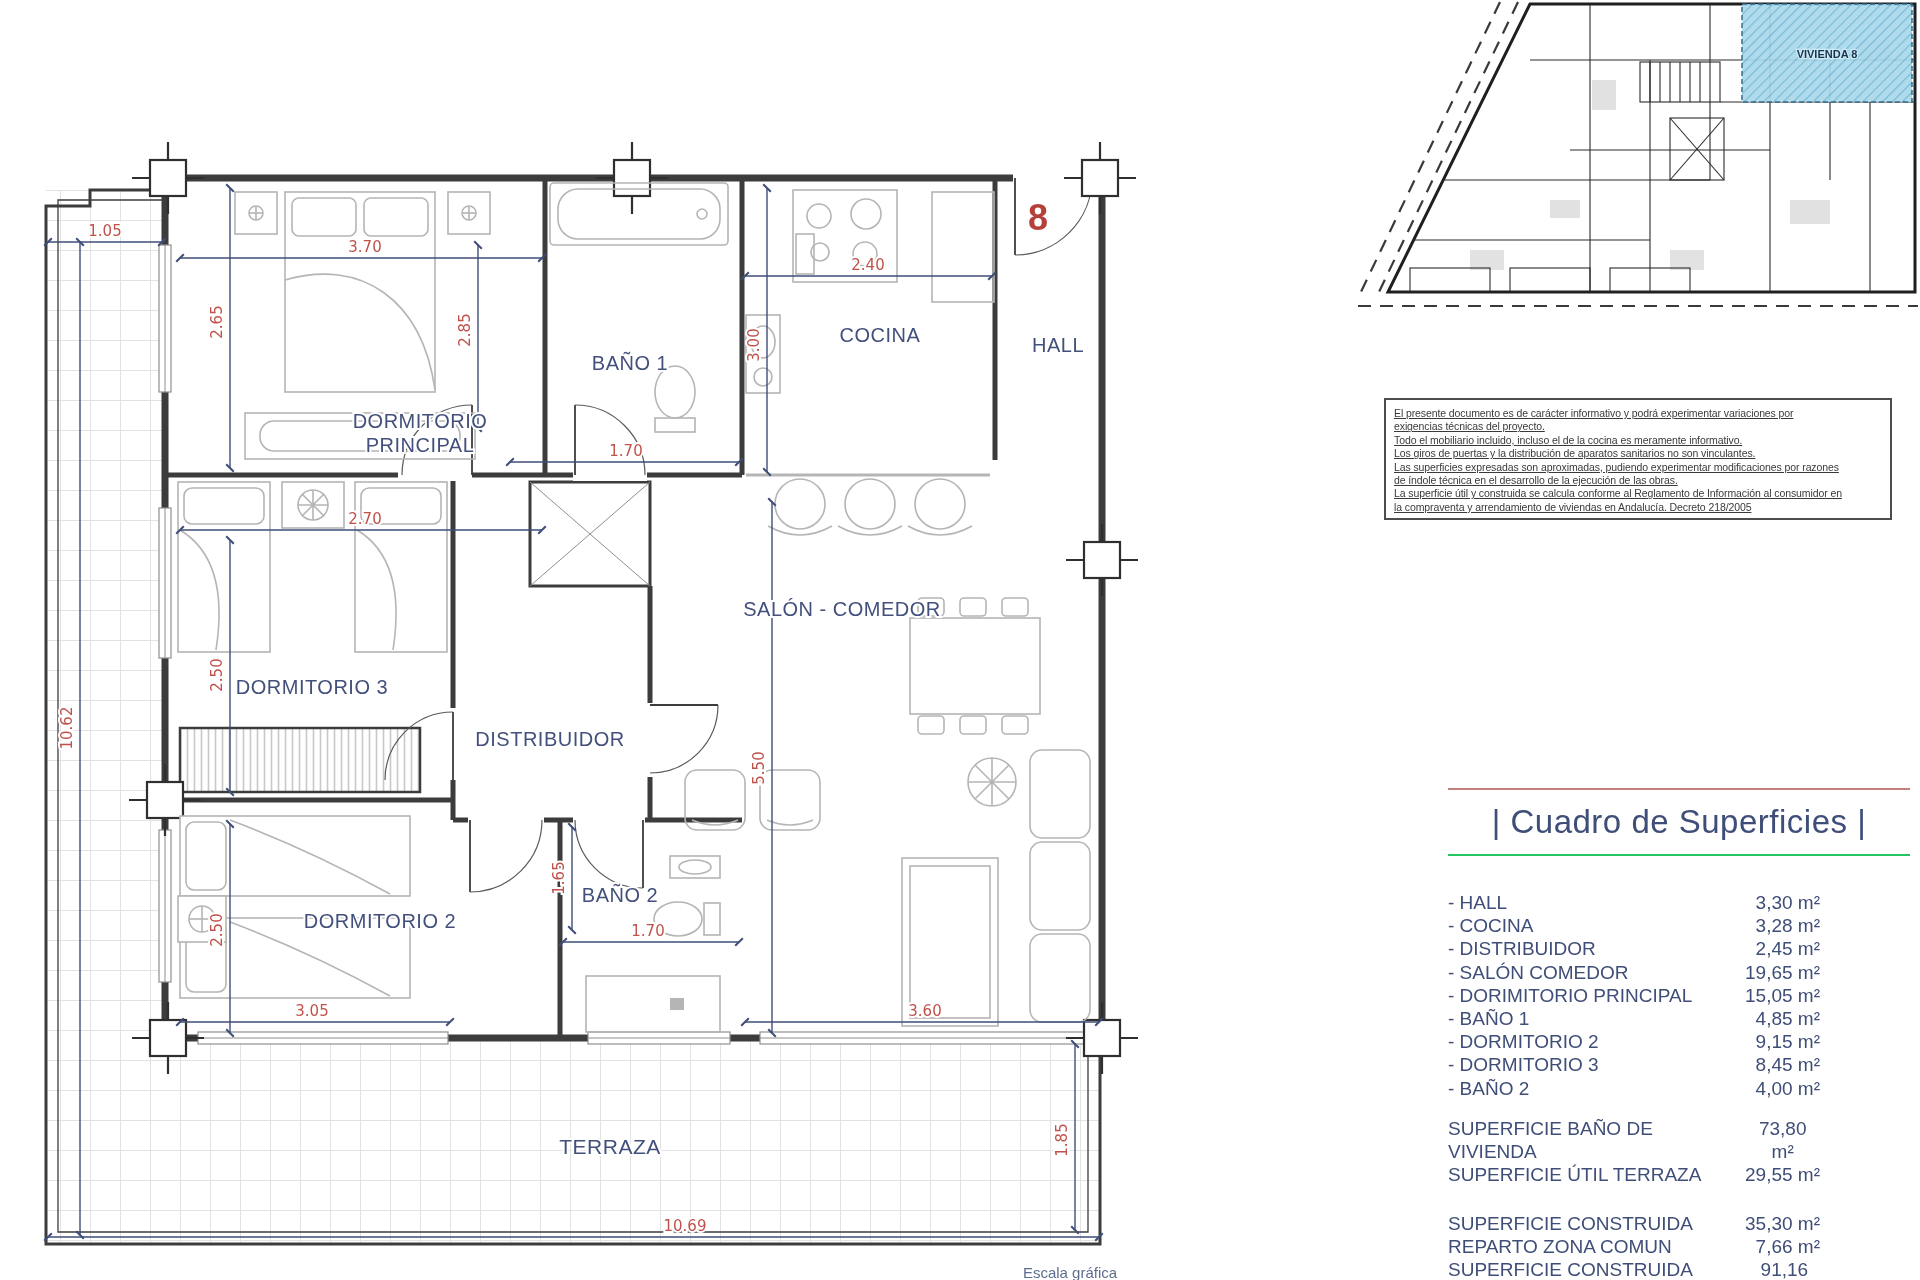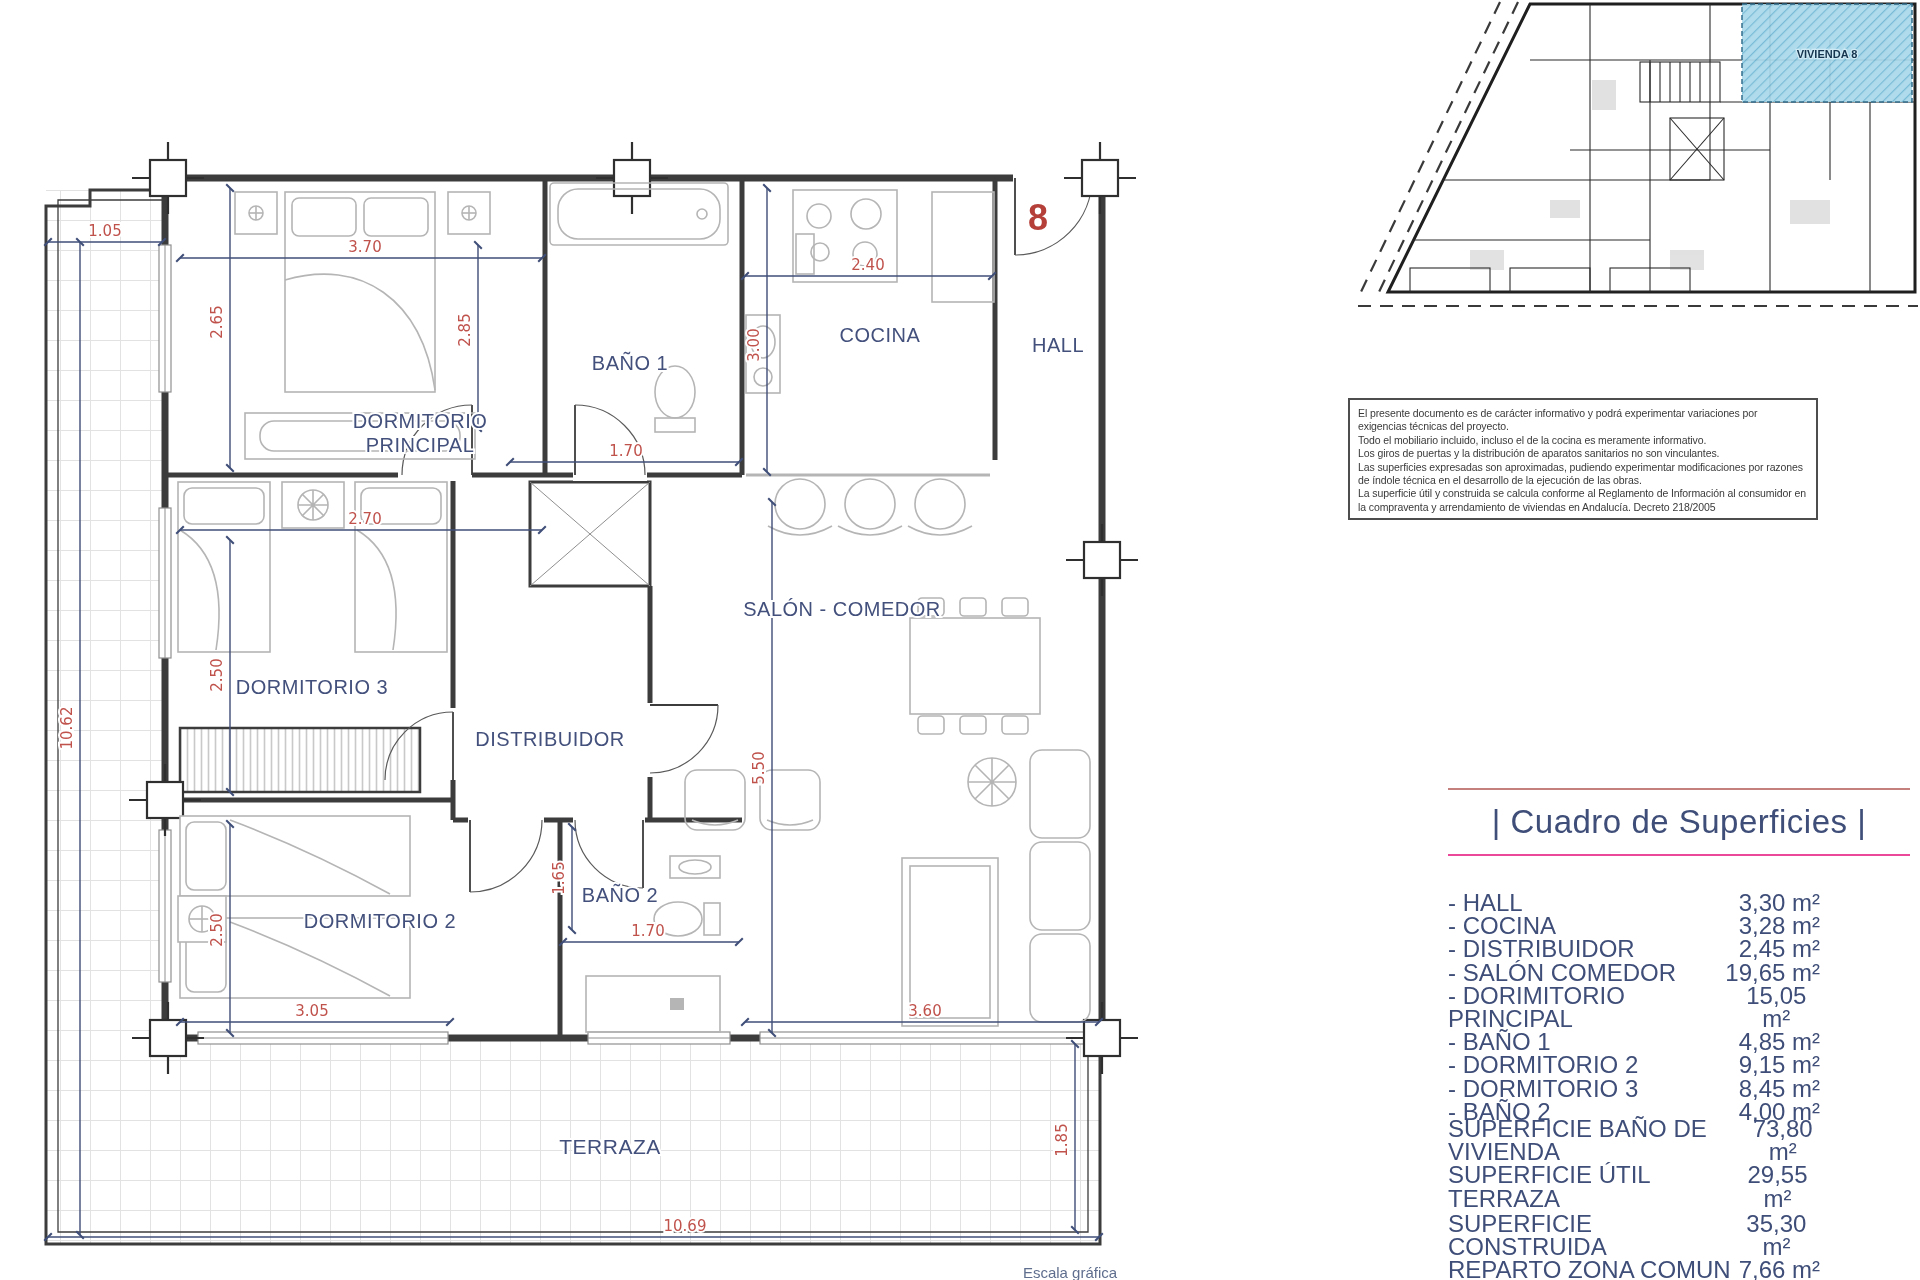--- a/index.html
+++ b/index.html
@@ -27,29 +27,29 @@
   
   #overview-wrap{left:1340px;top:0;width:580px;height:335px;}
   .ovl{stroke:#2a2a2a;stroke-width:1.1;fill:none;}
   .ovb{stroke:#1f1f1f;stroke-width:3;fill:#ffffff;}
   .ovdash{stroke:#3a3a3a;stroke-width:2.2;fill:none;stroke-dasharray:13 9;}
   .ovg{fill:#d2d2d2;opacity:.65;}
   .ovtxt{font:bold 11px "Liberation Sans", sans-serif;fill:#15344e;text-anchor:middle;
          paint-order:stroke;stroke:#cfeaf4;stroke-width:2.5px;}
 
   
-  #disclaimer{left:1348px;top:398px;width:470px;height:122px;border:2px solid #4d4d4d;
+  #disclaimer{left:1384px;top:398px;width:508px;height:122px;border:2px solid #4d4d4d;
       padding:7px 8px;box-sizing:border-box;font-size:10.5px;line-height:13.4px;color:#3a3a3a;
-      white-space:nowrap;overflow:hidden;letter-spacing:-0.1px;}
+      white-space:nowrap;overflow:hidden;letter-spacing:-0.1px;text-decoration:underline;}
 
   
   #surf-title{left:1448px;top:788px;width:462px;border-top:2px solid #c4807c;
-      border-bottom:2px solid #ec4899;text-align:center;color:#3f4e78;
+      border-bottom:2px solid #22c55e;text-align:center;color:#3f4e78;
       font-size:33px;padding:13px 0;letter-spacing:.5px;}
-  .surf-block{left:1448px;width:372px;color:#3f4e78;font-size:24px;}
+  .surf-block{left:1448px;width:372px;color:#3f4e78;font-size:19px;}
   #surf-rooms{top:891px;} #surf-useful{top:1117px;} #surf-built{top:1212px;}
   .srow{display:flex;justify-content:space-between;line-height:23.2px;}
   .srow .v{text-align:center;}
 </style>
 </head>
 <body>
 
 <svg id="plan-wrap" class="abs" viewBox="0 0 1110 1150" width="1110" height="1150">
   <defs>
     <pattern id="tiles" width="30" height="30" patternUnits="userSpaceOnUse">

